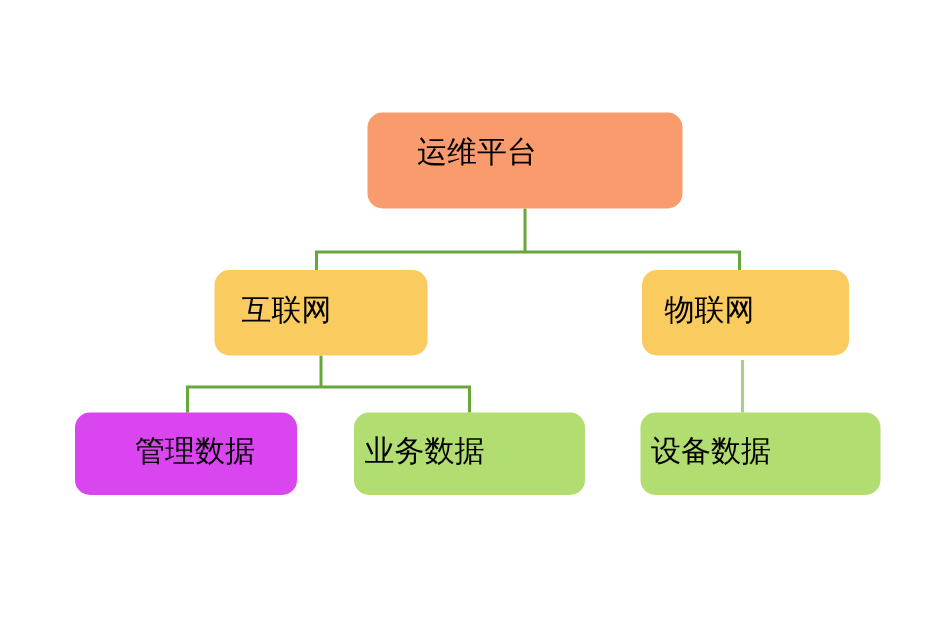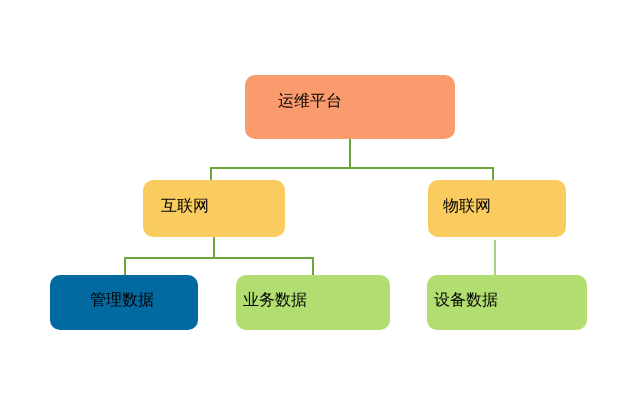--- a/index.html
+++ b/index.html
@@ -19,21 +19,21 @@
     width: 626px; height: 414px;
     pointer-events: none;
   }
   .node {
     position: absolute;
     box-sizing: border-box;
     border-radius: 10px;
     display: flex;
     align-items: center;
     color: #000000;
-    font-size: 16px;
+    font-size: 20px;
     line-height: 1;
     white-space: nowrap;
   }
   .n-root     { left: 245px; top:  75px; width: 210px; height: 64px; padding-left: 33px; padding-bottom: 12px; }
   .n-internet { left: 143px; top: 180px; width: 142px; height: 57px; padding-left: 18px; padding-bottom: 6px; }
   .n-iot      { left: 428px; top: 180px; width: 138px; height: 57px; padding-left: 15px; padding-bottom: 6px; }
   .n-mgmt     { left:  50px; top: 275px; width: 148px; height: 55px; padding-left: 7px;  padding-bottom: 6px; }
   .n-biz      { left: 236px; top: 275px; width: 154px; height: 55px; padding-left: 7px;  padding-bottom: 6px; }
   .n-device   { left: 427px; top: 275px; width: 160px; height: 55px; padding-left: 7px;  padding-bottom: 6px; border-radius: 10px; }
   .lbl { display: inline-block; }
@@ -61,21 +61,21 @@
   </div>
 
   <div class="node n-internet" style="background: rgb(250, 203, 95);">
     <span class="lbl">互联网</span>
   </div>
 
   <div class="node n-iot" style="background: rgb(250, 203, 95);">
     <span class="lbl">物联网</span>
   </div>
 
-  <div class="node n-mgmt" style="background: #0369a1; padding-left: 40px;">
+  <div class="node n-mgmt" style="background: #d946ef; padding-left: 40px;">
     <span class="lbl">管理数据</span>
   </div>
 
   <div class="node n-biz" style="background: rgb(178, 221, 113); text-align: center;">
     <span class="lbl">业务数据</span>
   </div>
 
   <div class="node n-device" style="background: rgb(178, 221, 113);">
     <span class="lbl">设备数据</span>
   </div>

